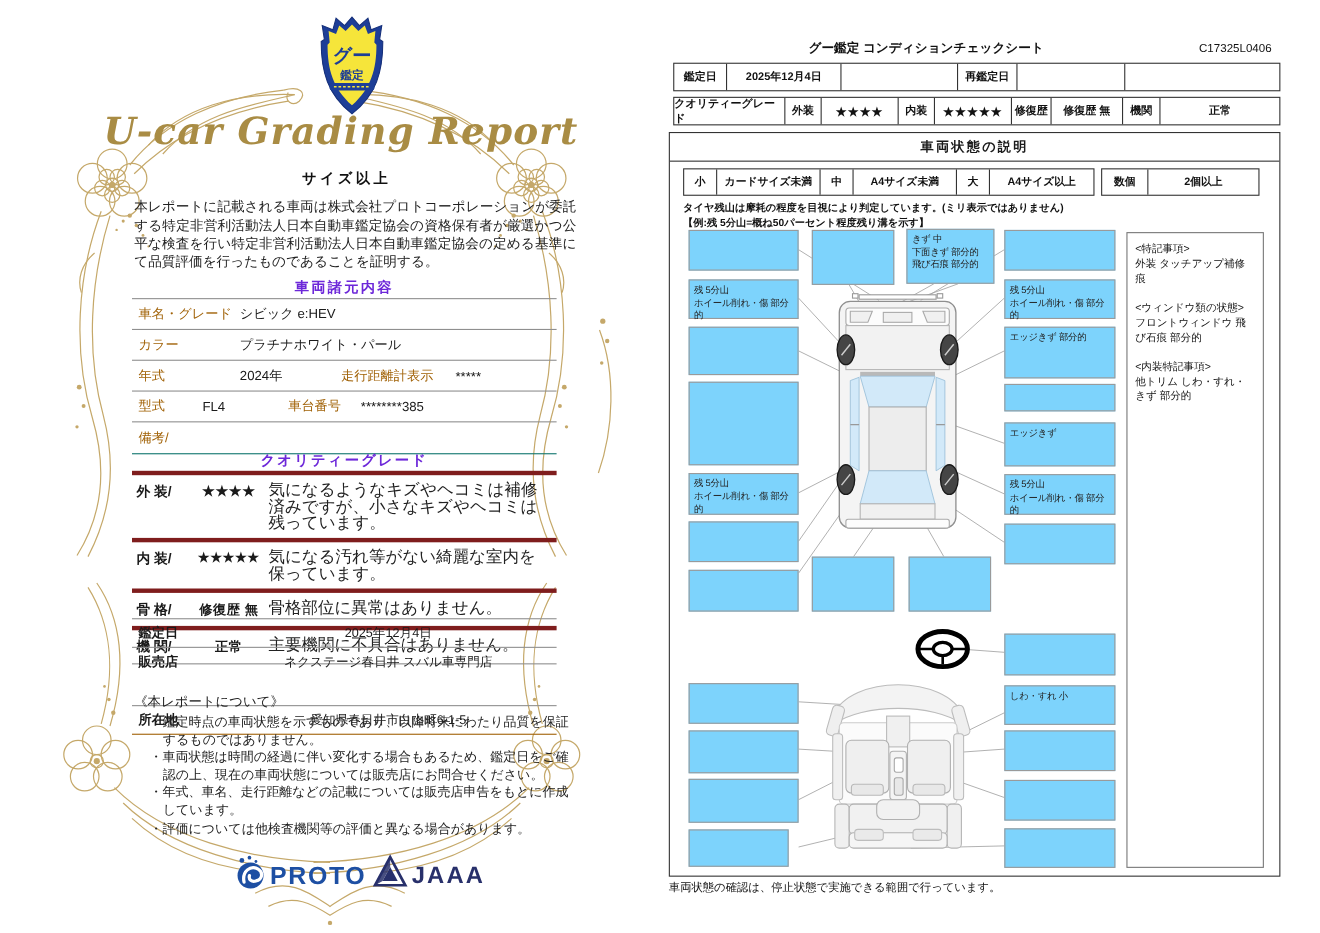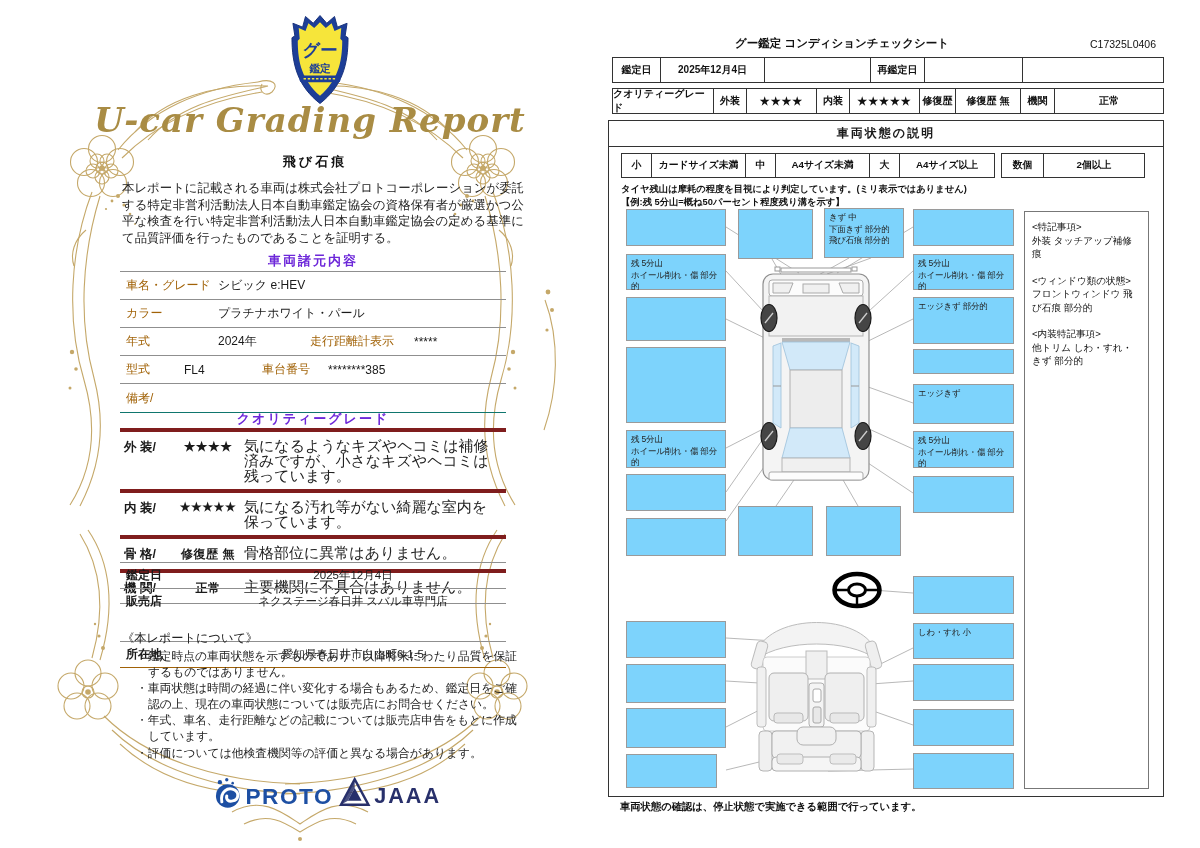--- a/index.html
+++ b/index.html
@@ -40,21 +40,21 @@
   .stars{font-size:11px;letter-spacing:1px;}
   #bigbox{left:8px;top:90px;width:554px;height:675px;border:1.2px solid #333;background:#fff;}
   .bighead{left:0;top:0;width:100%;height:25px;border-bottom:1.2px solid #333;display:flex;align-items:center;justify-content:center;font-size:12px;font-weight:bold;letter-spacing:2px;}
   .legend{left:12px;top:32px;}
   .legend .tcell{height:23px;font-size:9.8px;}
   .countbox{left:392px;top:32px;}
   .tirenote{left:12px;top:62px;font-size:9.3px;font-weight:600;line-height:12.5px;color:#111;}
   .anno{position:absolute;border:1px solid #9a9a9a;background:#7dd3fc;font-size:8.5px;line-height:11.5px;padding:3px 4px;white-space:pre-line;color:#222;letter-spacing:-.2px;box-sizing:border-box;}
   #sidebar{left:415px;top:90px;width:125px;height:578px;border:1px solid #777;background:#fff;padding:8px 7px;box-sizing:border-box;font-size:9.6px;line-height:13.5px;color:#111;}
   .sb-sec{margin-bottom:13px;}
-  .sheet-foot{left:20px;top:770px;width:554px;font-size:10.3px;font-weight:700;color:#111;}
+  .sheet-foot{left:8px;top:770px;width:554px;font-size:10.3px;font-weight:400;color:#111;}
   svg{display:block;}
 </style>
 </head>
 <body>
 
 <div id="canvas">
 
   <svg class="abs" width="585" height="848" viewBox="0 0 585 848" style="left:0;top:0;pointer-events:none;">
     <g id="tl" stroke="#c2a462" fill="none" stroke-width="1.1" opacity="0.95">
       <circle cx="102" cy="149" r="13.5"></circle>
@@ -119,21 +119,21 @@
   <svg class="abs" style="left:291px;top:14px;" width="58" height="92" viewBox="0 0 60 94">
     <path d="M30 1 L37 9 L45 2 L48 13 L58 9 L56 22 L59 24 C59 52 53 74 30 92 C7 74 1 52 1 24 L4 22 L2 9 L12 13 L15 2 L23 9 Z" fill="#1d3e97" stroke="#16307a" stroke-width="1"></path>
     <path d="M30 8 L36 14 L42 9 L45 17 L52 14 L51 25 L53 27 C53 50 48 68 30 84 C12 68 7 50 7 27 L9 25 L8 14 L15 17 L18 9 L24 14 Z" fill="#f6e53a"></path>
     <text x="30" y="43" text-anchor="middle" font-size="18" font-weight="bold" fill="#1d3e97" font-family="Liberation Sans, sans-serif">グー</text>
     <text x="30" y="59" text-anchor="middle" font-size="11" font-weight="bold" fill="#1d3e97" font-family="Liberation Sans, sans-serif">鑑定</text>
     <rect x="9" y="63" width="42" height="7" rx="2" fill="#1d3e97"></rect>
     <line x1="13" y1="66.5" x2="47" y2="66.5" stroke="#f6e53a" stroke-width="1.6" stroke-dasharray="2.5 1.8"></line>
   </svg>
 
   <div class="abs cert-title">U-car Grading Report</div>
-  <div class="abs cert-sub">飛び石痕</div>
+  <div class="abs cert-sub">サイズ以上</div>
   <div class="abs cert-intro">本レポートに記載される車両は株式会社プロトコーポレーションが委託する特定非営利活動法人日本自動車鑑定協会の資格保有者が厳選かつ公平な検査を行い特定非営利活動法人日本自動車鑑定協会の定める基準にて品質評価を行ったものであることを証明する。</div>
 
   <div class="abs sec-head" style="left:120px;top:252px;">車両諸元内容</div>
   <div class="abs spec">
     <div class="spec-row">
       <span class="spec-label" style="width:92px;">車名・グレード</span>
       <span>シビック e:HEV</span>
     </div>
     <div class="spec-row">
       <span class="spec-label" style="width:92px;">カラー</span>

